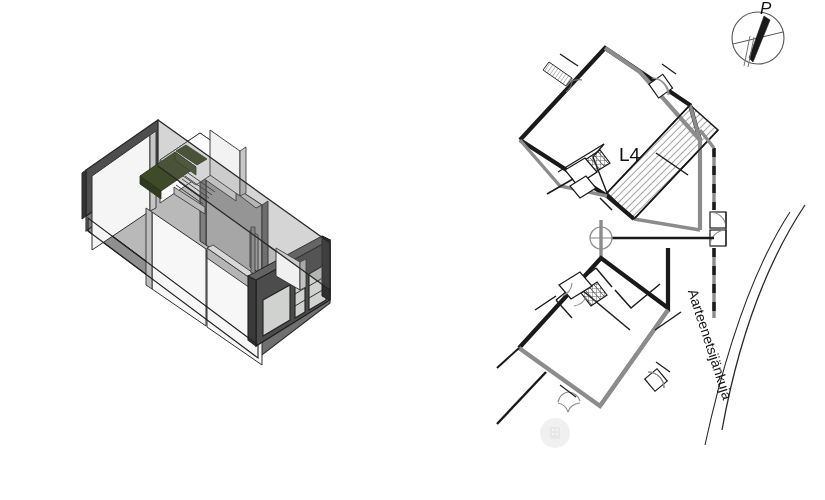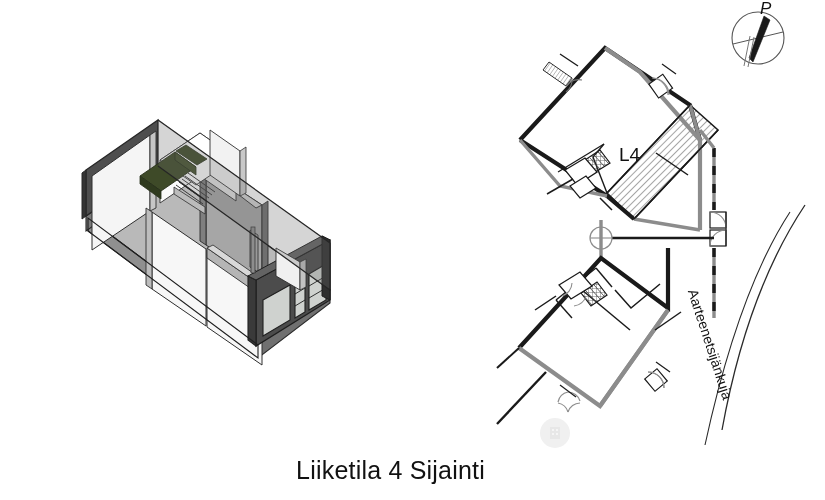--- a/index.html
+++ b/index.html
@@ -301,17 +301,14 @@
         <g fill="#f7f7f7">
           <rect x="6" y="5" width="2" height="2"></rect>
           <rect x="10" y="5" width="2" height="2"></rect>
           <rect x="6" y="9" width="2" height="2"></rect>
           <rect x="10" y="9" width="2" height="2"></rect>
         </g>
       </svg>
     </div>
   </div>
 
-  <div class="caption">
-    <span class="caption-inner">Liiketila 4 Sijainti</span>
-  </div>
 
 </div>
 
 </body></html>

